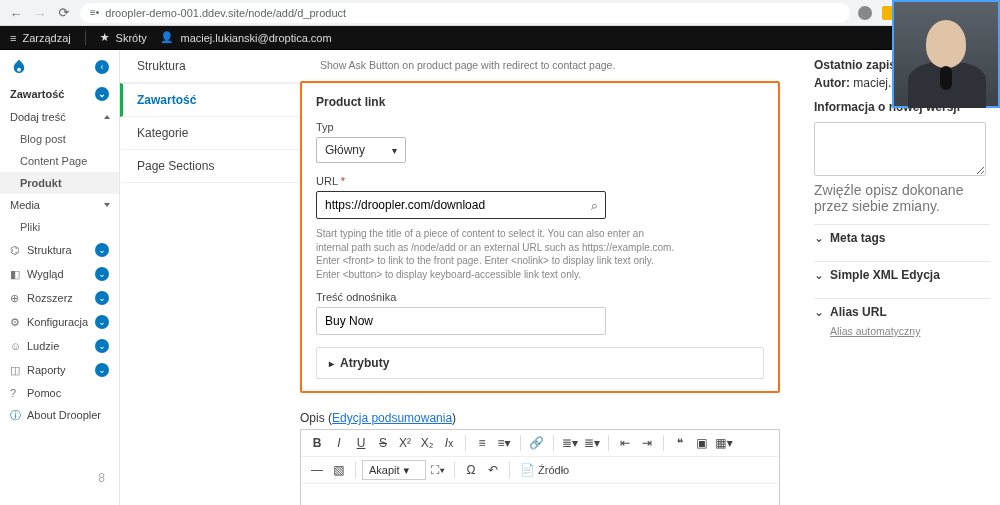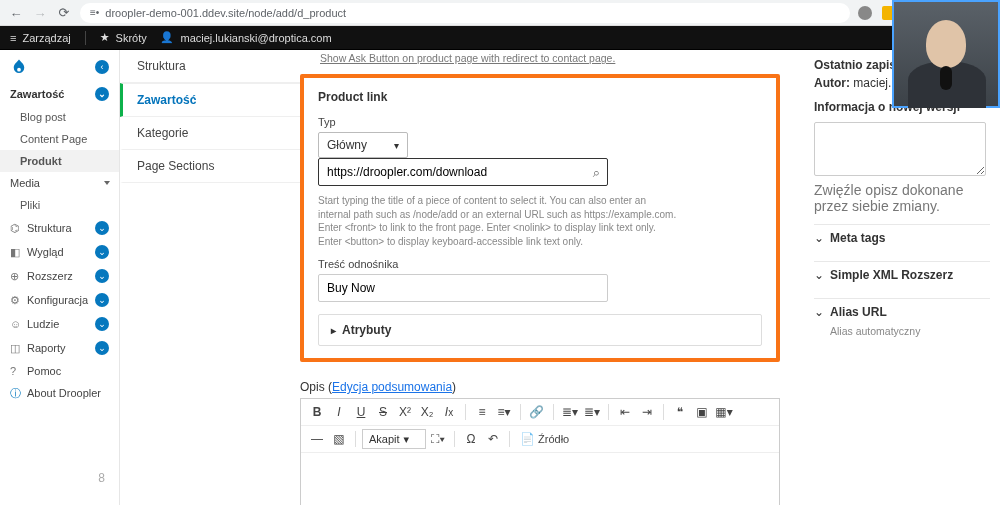--- a/index.html
+++ b/index.html
@@ -39,23 +39,23 @@
   .vtab { padding: 9px 14px; font-size: 12px; color: #444; border-bottom: 1px solid #efefef; cursor: pointer; border-left: 3px solid transparent; }
   .vtab.active { color: #0474bb; border-left: 3px solid #0db14b; border-top: 1px solid #efefef; border-bottom: 1px solid #efefef; font-weight: 600; background:#fff; }
 
   
   .content-scroll { flex: 1; overflow: hidden; position: relative; }
 
   
   .main { padding: 0 20px 10px 0; display:flex; flex-direction:column; }
   .checkbox-row { display: flex; align-items: center; gap: 6px; font-size: 12px; padding: 6px 0 2px 0; }
   .checkbox-row input { accent-color:#0678be; width:13px; height:13px; }
-  .hint { font-size: 10.5px; color: #777; margin: 2px 0 10px 20px; text-decoration: underline; }
-
-  .fieldset { border: 4px solid #f97316; border-radius: 2px; padding: 12px 14px; margin-bottom: 12px; }
+  .hint { font-size: 10.5px; color: #777; margin: 9px 0 10px 20px; }
+
+  .fieldset { border: 2px solid #f97316; border-radius: 2px; padding: 12px 14px; margin-bottom: 12px; }
   .fieldset-title { font-weight: 600; font-size: 12px; margin-bottom: 12px; }
   .label { font-size: 11px; color: #444; margin-bottom: 4px; display: block; }
   .req { color: #d93025; }
   .select { width: 90px; height: 26px; border: 1px solid #bbb; border-radius: 2px; padding: 0 8px; font-size: 12px; background: #fff; display:flex; align-items:center; justify-content:space-between; cursor:pointer; }
   .text-input { width: 290px; height: 28px; border: 1.5px solid #333; border-radius: 2px; padding: 0 26px 0 8px; font-size: 12px; background:#fff; position:relative; }
   .text-input-wrap { position:relative; width:290px; }
   .mag { position:absolute; right:8px; top:7px; color:#666; font-size:13px; }
   .field-hint { font-size: 10px; color: #888; line-height: 1.35; margin-top: 8px; max-width: 360px; }
   .text-input-plain { width: 290px; height: 28px; border: 1px solid #ccc; border-radius: 2px; padding: 0 8px; font-size: 12px; }
   .accordion { border:1px solid #ddd; border-radius:2px; padding:8px 12px; display:flex; align-items:center; gap:6px; cursor:pointer; font-weight:600; font-size:12px; }
@@ -70,21 +70,21 @@
   .tb-select { height:20px; border:1px solid #ccc; font-size:11px; padding:0 16px 0 6px; background:#fff; cursor:pointer; display:flex; align-items:center; gap:4px; }
   .editor-body { height: 60px; }
 
   
   .rail { width: 200px; padding: 8px 10px 0 14px; font-size: 12px; }
   .rail-line { margin-bottom: 4px; }
   .rail-textarea { width: 172px; height: 54px; border:1px solid #ccc; border-radius:2px; margin-top:4px; }
   .rail-hint { font-size: 14px; color:#777; margin-top:3px; }
   .rail-acc { display:flex; align-items:center; gap:6px; padding:6px 0; border-top:1px solid #e8e8e8; margin-top:10px; cursor:pointer; }
   .rail-acc:first-of-type { margin-top:18px; }
-  .rail-sub { font-size:10.5px; color:#888; padding-left:16px; }
+  .rail-sub { font-size:10.5px; color:#888; padding-left:16px;text-decoration:underline; }
 
   
   .webcam { position: absolute; top: 0; right: 0; width: 108px; height: 108px; background: linear-gradient(#5a6168,#3c4248); border: 2px solid #4aa3ff; }
   .face { position:absolute; left:32px; top:18px; width:40px; height:48px; background:#e0c4a8; border-radius:50% 50% 45% 45%; }
   .shirt { position:absolute; left:14px; top:60px; width:78px; height:46px; background:#2e3238; border-radius:40% 40% 0 0; }
   .mic { position:absolute; left:46px; top:64px; width:12px; height:24px; background:#111; border-radius:6px; }
 
   .content-row { display:flex; gap:0; flex:1; }
   svg { display:block; }
 </style>
@@ -133,20 +133,24 @@
           <svg width="18" height="18" viewBox="0 0 24 24">
             <path fill="#0678be" d="M12 2c-3 4-7 6-7 11a7 7 0 0 0 14 0c0-5-4-7-7-11zm0 16a2.5 2.5 0 1 1 0-5 2.5 2.5 0 0 1 0 5z"></path>
           </svg>
         </span>
       <span class="chev">‹</span>
     </div>
     <div class="side-item bold">
       <span>Zawartość</span>
       <span class="chev">⌄</span>
     </div>
+    <div class="side-item">
+      <span>Dodaj treść</span>
+      <span class="tri down" style="transform:rotate(-90deg)"></span>
+    </div>
     <div class="side-sub">Blog post</div>
     <div class="side-sub">Content Page</div>
     <div class="side-sub active">Produkt</div>
     <div class="side-item">
       <span>Media</span>
       <span class="tri" style="transform:rotate(90deg)"></span>
     </div>
     <div class="side-sub" style="padding-left:20px">Pliki</div>
 
     <div class="side-icon-row">
@@ -206,20 +210,21 @@
 
         <div class="fieldset">
           <div class="fieldset-title">Product link</div>
 
           <label class="label">Typ</label>
           <div class="select">
             <span>Główny</span>
             <span style="font-size:10px">▾</span>
           </div>
 
+          <label class="label" style="margin-top:12px"><span>URL</span> <span class="req">*</span></label>
           <div class="text-input-wrap">
             <input class="text-input" value="https://droopler.com/download" style="">
             <span class="mag">⌕</span>
           </div>
           <div class="field-hint">Start typing the title of a piece of content to select it. You can also enter an internal path such as /node/add or an external URL such as https://example.com. Enter &lt;front&gt; to link to the front page. Enter &lt;nolink&gt; to display link text only. Enter &lt;button&gt; to display keyboard-accessible link text only.</div>
 
           <label class="label" style="margin-top:10px">Treść odnośnika</label>
           <input class="text-input-plain" value="Buy Now" style="">
 
           <div class="accordion" style="margin-top:12px">
@@ -300,21 +305,21 @@
         <div class="rail-line" style="margin-top:10px;font-weight:600">Informacja o nowej wersji</div>
         <textarea class="rail-textarea" style=""></textarea>
         <div class="rail-hint">Zwięźle opisz dokonane przez siebie zmiany.</div>
 
         <div class="rail-acc">
           <span>⌄</span>
           <span style="font-weight:600">Meta tags</span>
         </div>
         <div class="rail-acc">
           <span>⌄</span>
-          <span style="font-weight:600">Simple XML Rozszerz</span>
+          <span style="font-weight:600">Simple XML Edycja</span>
         </div>
         <div class="rail-acc">
           <span>⌄</span>
           <span style="font-weight:700">Alias URL</span>
         </div>
         <div class="rail-sub">Alias automatyczny</div>
       </div>
 
     </div>
   </div>

